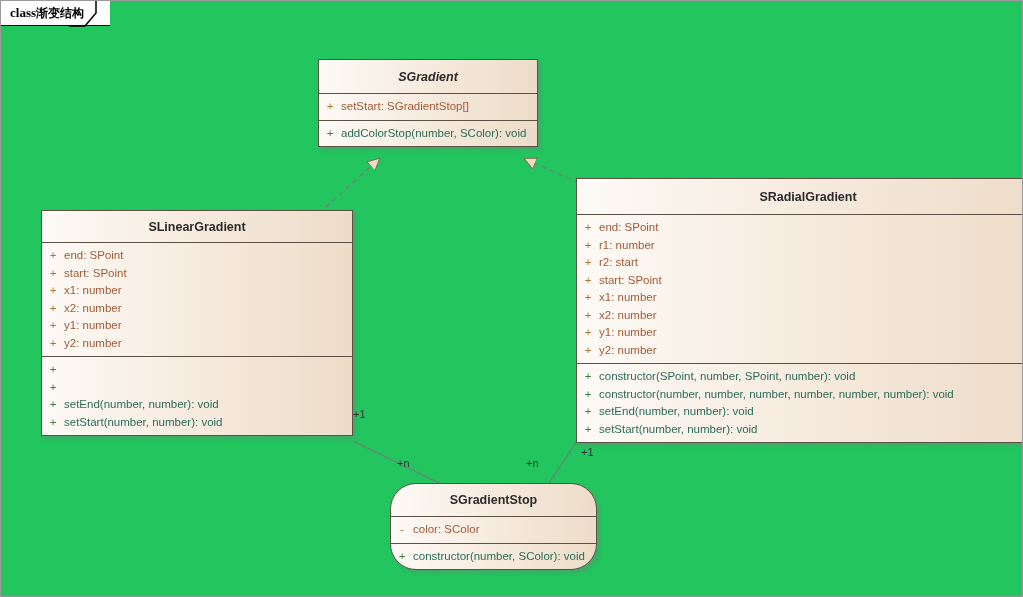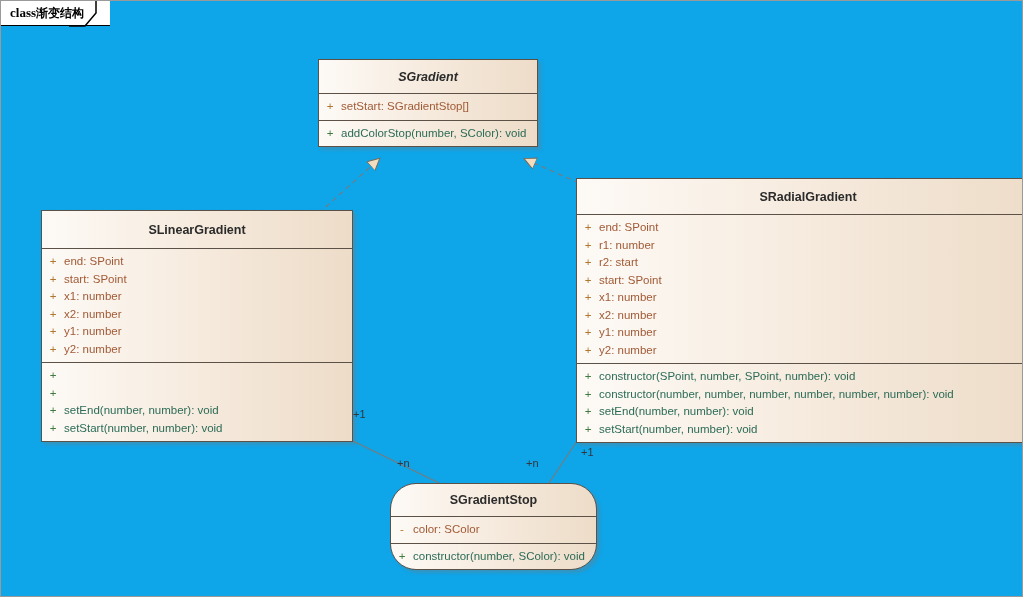--- a/index.html
+++ b/index.html
@@ -7,21 +7,21 @@
     padding: 0;
     background: #ffffff;
   }
   body {
     font-family: "Liberation Sans", "DejaVu Sans", sans-serif;
   }
   #canvas {
     position: relative;
     width: 1023px;
     height: 597px;
-    background: #0ea5e9;
+    background: #22c55e;
     border: 1px solid #9a9a9a;
     box-sizing: border-box;
     overflow: hidden;
   }
   
   #frame-tab {
     position: absolute;
     left: 0px;
     top: 0px;
     height: 25px;
@@ -165,21 +165,21 @@
     </div>
     <div class="uml-section ops">
       <div class="uml-row">
         <span class="vis">+</span>
         <span class="txt">addColorStop(number, SColor): void</span>
       </div>
     </div>
   </div>
 
   <div class="uml-class" style="left:40px; top:209px; width:312px;">
-    <div class="uml-header" style="height:38px;">SLinearGradient</div>
+    <div class="uml-header" style="height:32px;">SLinearGradient</div>
     <div class="uml-section attrs">
       <div class="uml-row">
         <span class="vis">+</span>
         <span class="txt">end: SPoint</span>
       </div>
       <div class="uml-row">
         <span class="vis">+</span>
         <span class="txt">start: SPoint</span>
       </div>
       <div class="uml-row">

